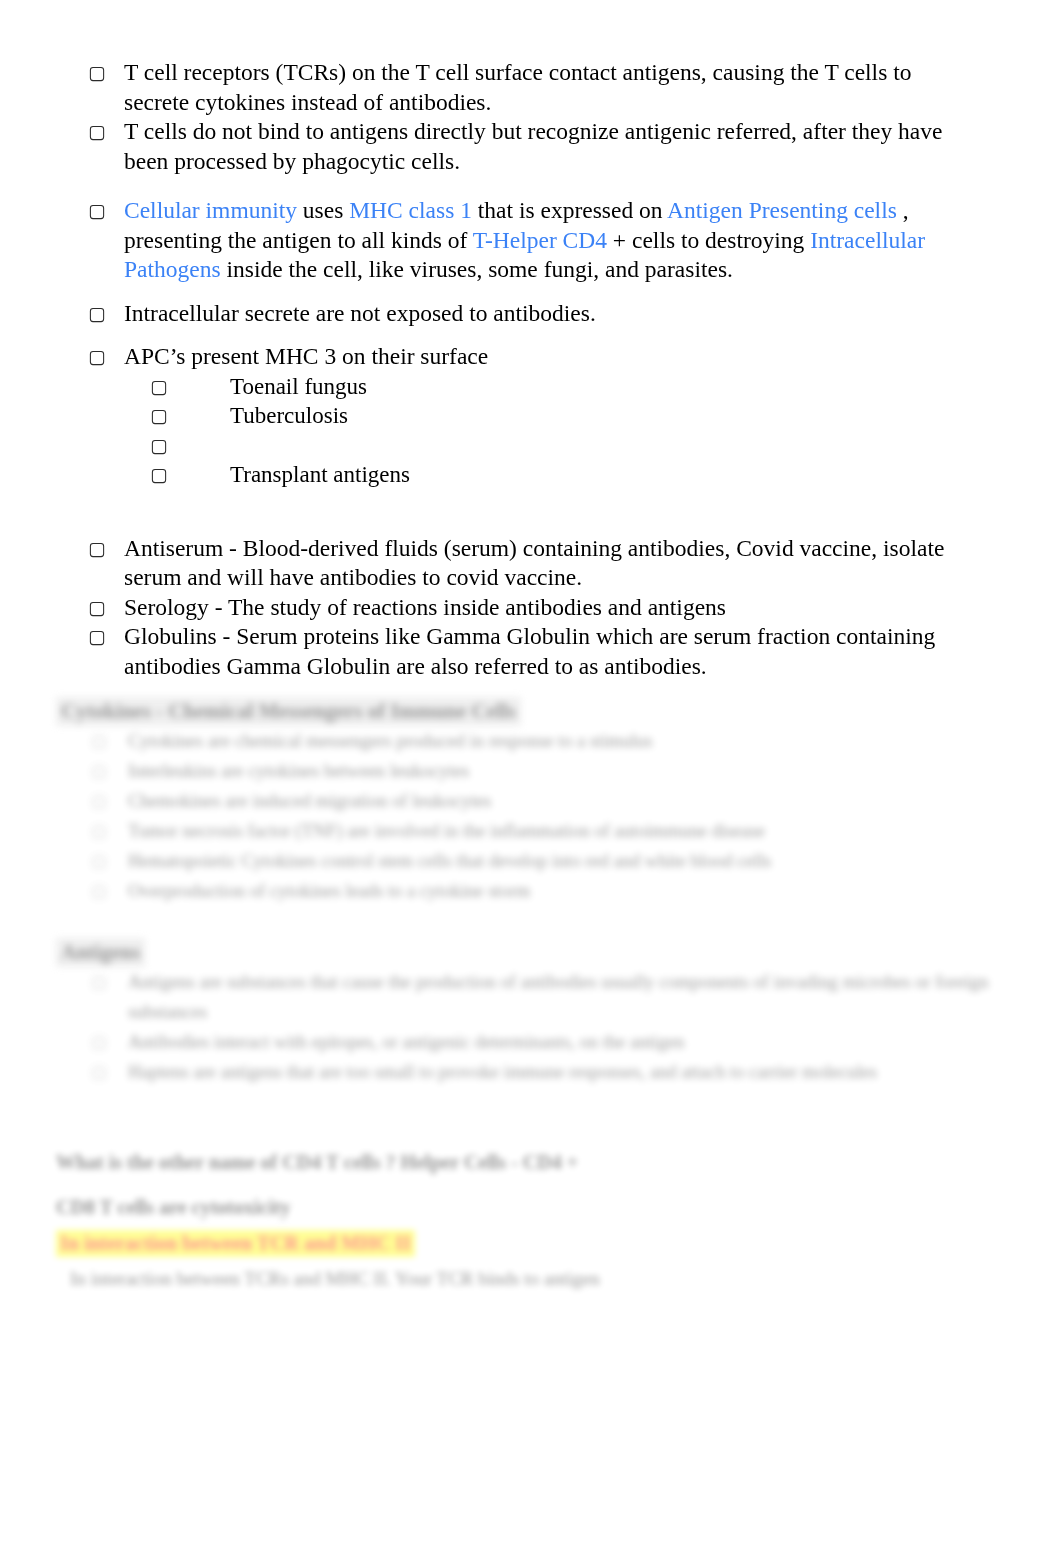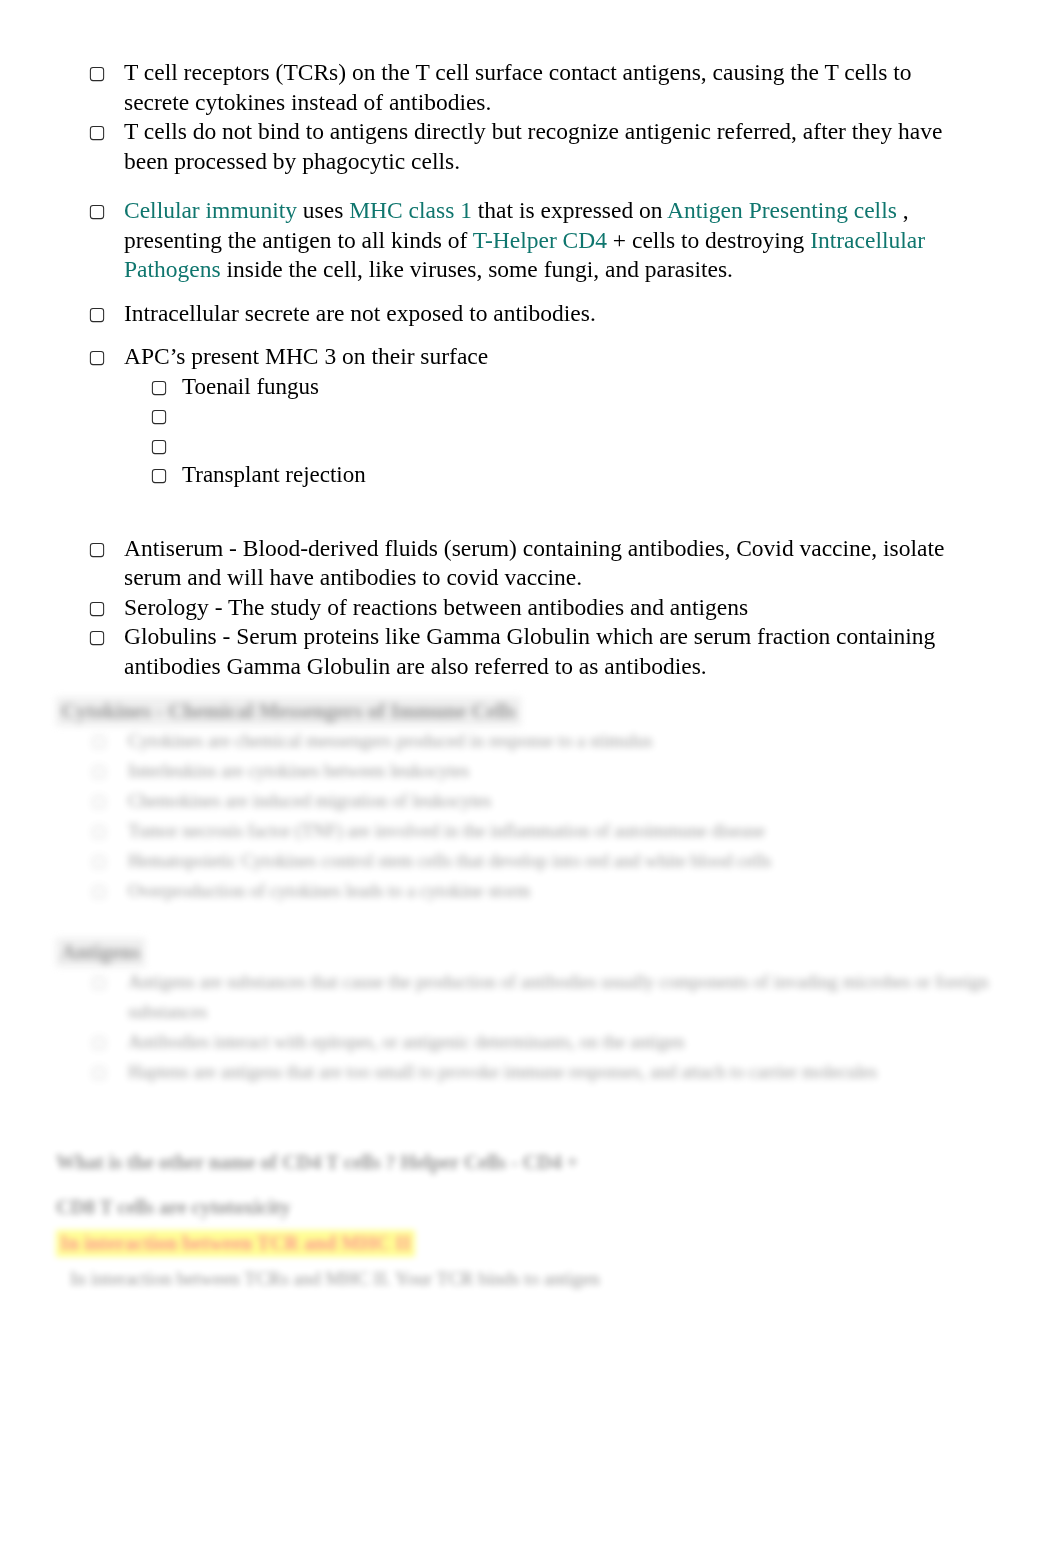--- a/index.html
+++ b/index.html
@@ -50,23 +50,23 @@
     line-height: 29.5px;
     color: #2b2b2b;
     text-align: left;
   }
   .bullet-row.lvl2 .glyph { width: 32px; }
 
   .btext {
     flex: 1 1 auto;
     max-width: 856px;
   }
-  .bullet-row.lvl2 .btext { max-width: 700px; }
-
-  .red { color: #0f766e; }
+  .bullet-row.lvl2 .btext { max-width: 700px; margin-left: 48px; }
+
+  .red { color: #3b82f6; }
 
   .gap-sm { height: 14px; }
   .gap-md { height: 20px; }
   .gap-lg { height: 44px; }
 
   
   .faded {
     position: absolute;
     left: 56px;
     top: 697px;
@@ -176,38 +176,39 @@
       <span class="glyph">▢</span>
       <span class="btext">APC’s present MHC 3 on their surface</span>
     </div>
 
     <div class="bullet-row lvl2">
       <span class="glyph">▢</span>
       <span class="btext">Toenail fungus</span>
     </div>
     <div class="bullet-row lvl2">
       <span class="glyph">▢</span>
-    </div>
-    <div class="bullet-row lvl2">
-      <span class="glyph">▢</span>
-    </div>
-    <div class="bullet-row lvl2">
-      <span class="glyph">▢</span>
-      <span class="btext">Transplant rejection</span>
+      <span class="btext">Tuberculosis</span>
+    </div>
+    <div class="bullet-row lvl2">
+      <span class="glyph">▢</span>
+    </div>
+    <div class="bullet-row lvl2">
+      <span class="glyph">▢</span>
+      <span class="btext">Transplant antigens</span>
     </div>
 
     <div class="gap-lg"></div>
 
     <div class="bullet-row lvl1">
       <span class="glyph">▢</span>
       <span class="btext">Antiserum - Blood-derived fluids (serum) containing antibodies, Covid vaccine, isolate serum and will have antibodies to covid vaccine.</span>
     </div>
     <div class="bullet-row lvl1">
       <span class="glyph">▢</span>
-      <span class="btext">Serology - The study of reactions between antibodies and antigens</span>
+      <span class="btext">Serology - The study of reactions inside antibodies and antigens</span>
     </div>
     <div class="bullet-row lvl1">
       <span class="glyph">▢</span>
       <span class="btext">Globulins - Serum proteins like Gamma Globulin which are serum fraction containing antibodies Gamma Globulin are also referred to as antibodies.</span>
     </div>
 
   </div>
 
   <div class="faded">
     <div class="heading">Cytokines - Chemical Messengers of Immune Cells</div>

